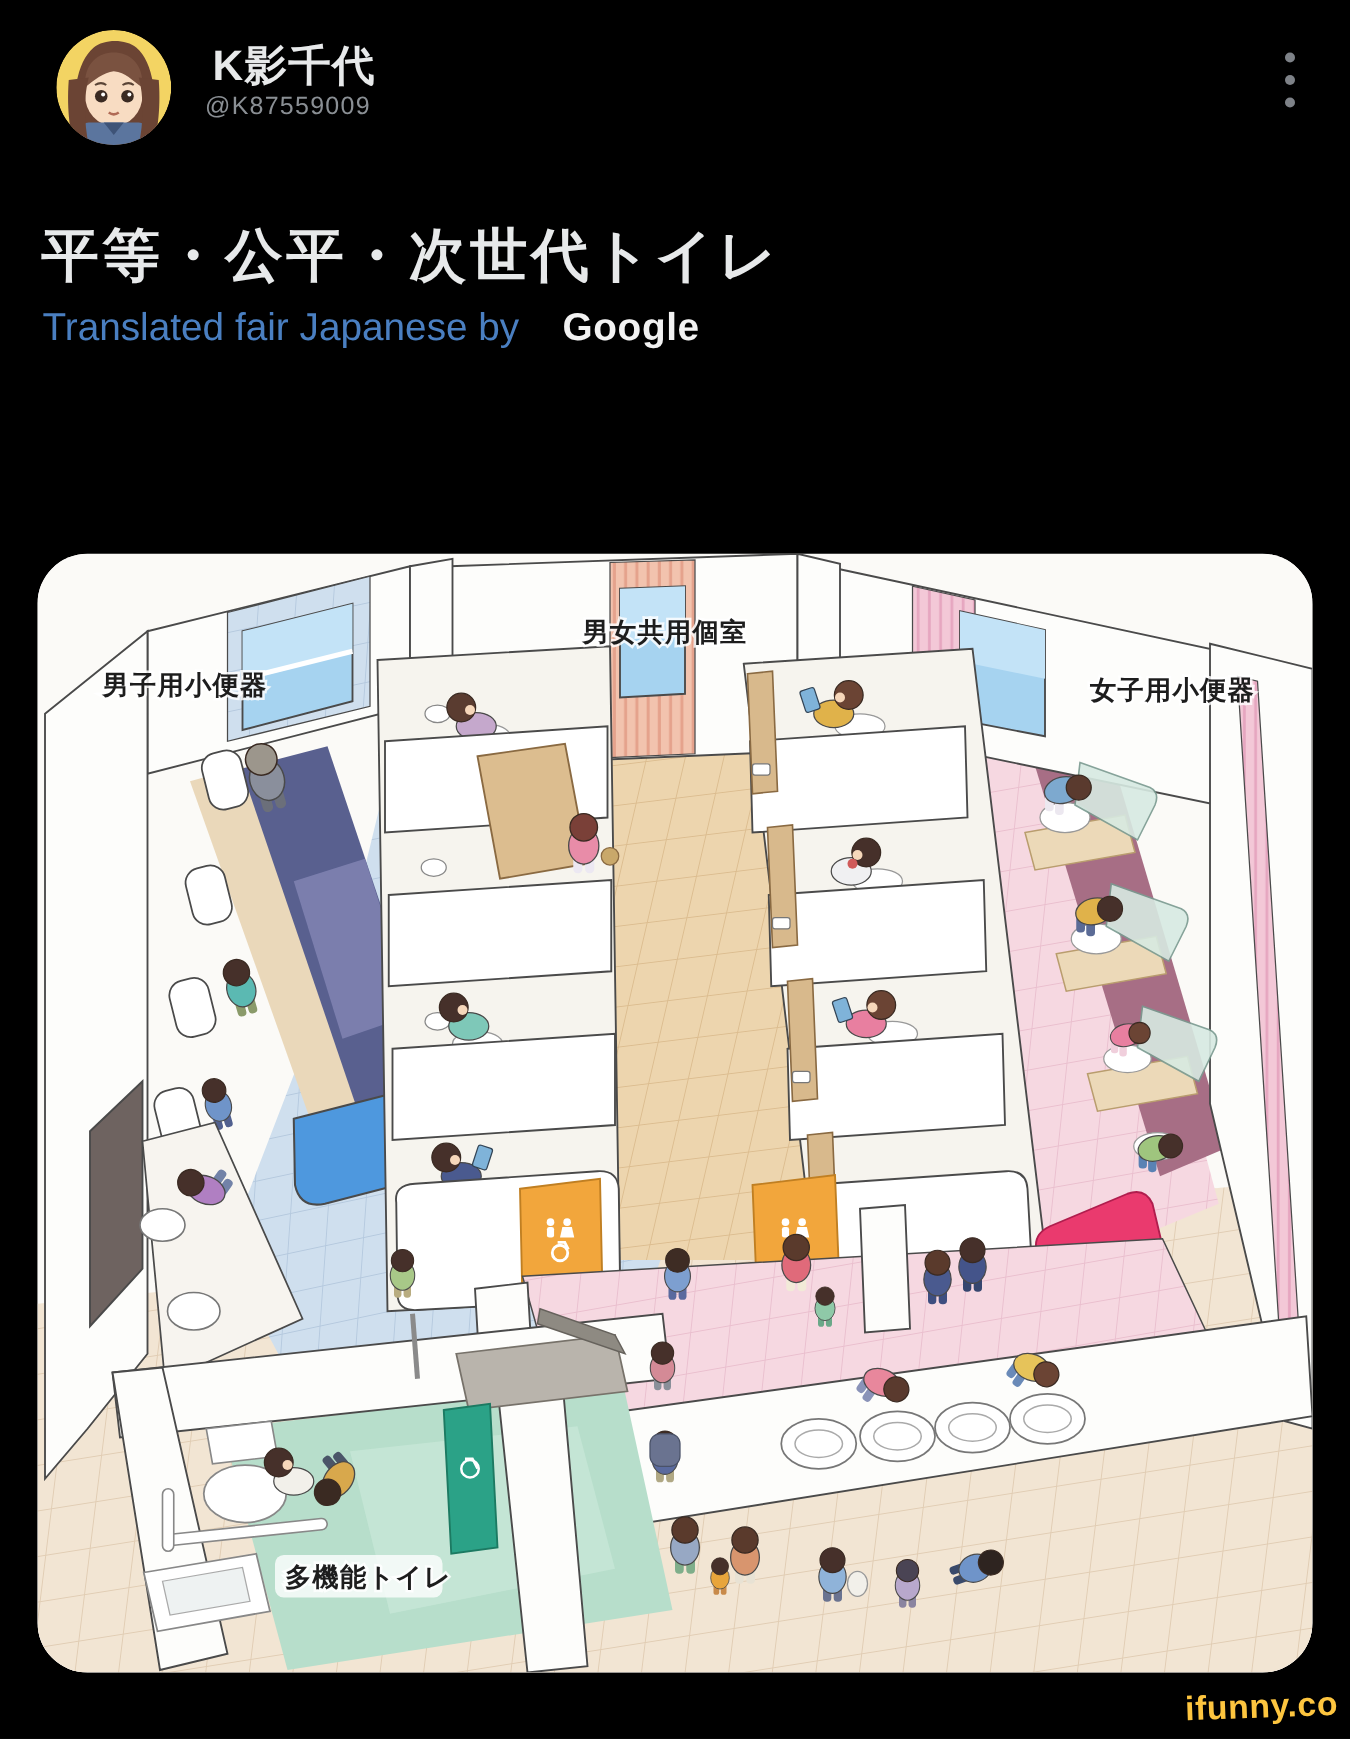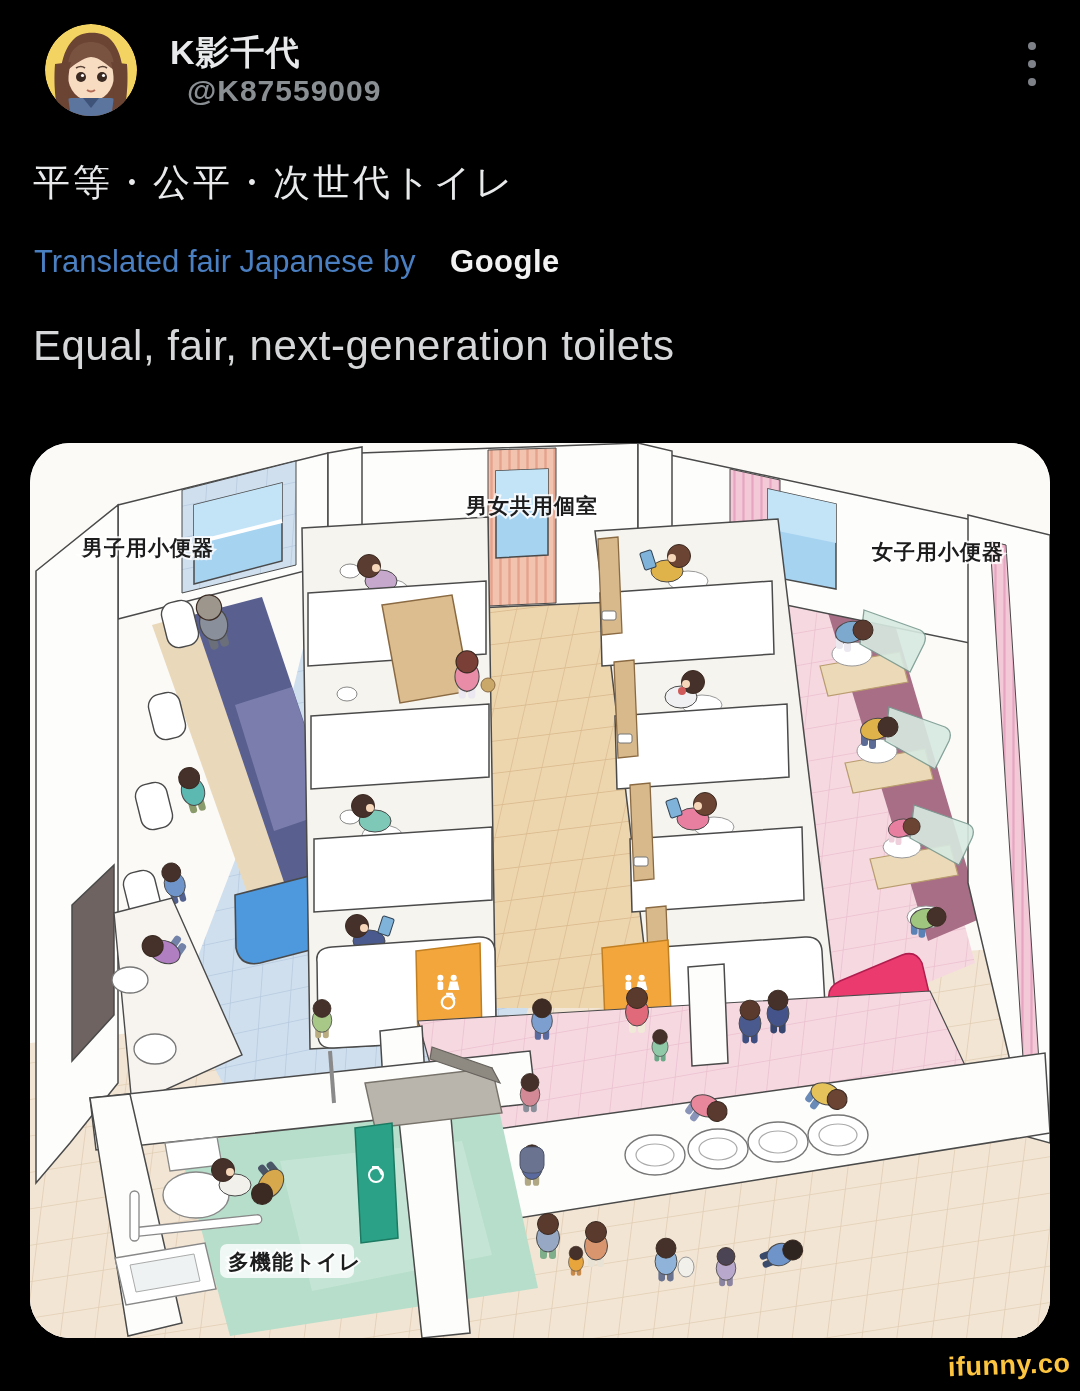--- a/index.html
+++ b/index.html
@@ -5,24 +5,24 @@
   :root{
     --background:#000; --author-name:#e7e9ea; --handle-gray:#8a8f94; --tweet-text:#e7e9ea;
     --translate-blue:#4a7fc1; --translated-text:#d5d7d8; --watermark-yellow:#fdc53f;
     --sign-orange:#f2a63c; --accent-pink:#ea3a6e; --door-teal:#2ba287; --ink:#4a4a4a;
   }
   html,body{margin:0;padding:0;background:#000;}
   body{font-family:"Liberation Sans","DejaVu Sans",sans-serif;}
   .page{position:relative;width:1080px;height:1391px;background:var(--background);overflow:hidden;}
   .avatar{position:absolute;left:45px;top:24px;width:92px;height:92px;border-radius:50%;overflow:hidden;}
   .author-name{position:absolute;left:170px;top:30px;font-size:34px;font-weight:bold;color:var(--author-name);letter-spacing:1px;}
-  .author-handle{position:absolute;left:187px;top:74px;font-size:30px;color:var(--handle-gray);letter-spacing:1px;font-weight:bold;}
+  .author-handle{position:absolute;left:164px;top:74px;font-size:20px;color:var(--handle-gray);letter-spacing:1px;}
   .menu-dots{position:absolute;left:1022px;top:42px;width:20px;height:44px;display:flex;flex-direction:column;justify-content:space-between;align-items:center;cursor:pointer;}
   .menu-dots span{width:8px;height:8px;border-radius:50%;background:#7e8288;display:block;}
-  .tweet-jp{position:absolute;left:33px;top:158px;font-size:37px;color:var(--tweet-text);letter-spacing:3px;font-weight:400;}
+  .tweet-jp{position:absolute;left:33px;top:174px;font-size:46px;color:var(--tweet-text);letter-spacing:3px;font-weight:700;}
   .translated-row{position:absolute;left:34px;top:244px;font-size:31px;}
   .translated-row .prefix{color:var(--translate-blue);}
   .translated-row .brand{color:#f2f2f2;font-weight:600;margin-left:26px;letter-spacing:.5px;}
   .tweet-en{position:absolute;left:33px;top:322px;font-size:42px;color:var(--translated-text);letter-spacing:.5px;}
   .media-card{position:absolute;left:30px;top:443px;width:1020px;height:895px;border-radius:40px;overflow:hidden;background:#fbfaf7;}
   .watermark{position:absolute;right:10px;top:1350px;font-size:27px;font-weight:800;color:var(--watermark-yellow);transform:rotate(-2deg);letter-spacing:.5px;}
   svg text.jp-label{font-weight:bold;fill:#1d1d1d;stroke:rgba(255,255,255,.82);stroke-width:4px;paint-order:stroke;letter-spacing:1px;}
 </style>
 </head>
 <body>
@@ -54,21 +54,20 @@
       <span></span>
       <span></span>
       <span></span>
     </div>
 
   <div class="tweet-jp">平等・公平・次世代トイレ</div>
   <div class="translated-row">
     <span class="prefix">Translated fair Japanese by</span>
     <span class="brand">Google</span>
   </div>
-  <div class="tweet-en">Equal, fair, next-generation toilets</div>
 
   <div class="media-card">
     <svg width="1020" height="895" viewBox="0 0 1020 895">
       <defs>
         <pattern id="patBeige" width="36" height="36" patternUnits="userSpaceOnUse" patternTransform="rotate(-9) skewX(-16)">
           <rect width="36" height="36" fill="#f2e5d3"></rect>
             <path d="M0,0H36M0,0V36" stroke="#e1cdb4" stroke-width="1.6"></path>
         </pattern>
         <pattern id="patTan" width="32" height="32" patternUnits="userSpaceOnUse" patternTransform="rotate(-7) skewX(-20)">
           <rect width="32" height="32" fill="#edd5ae"></rect>

